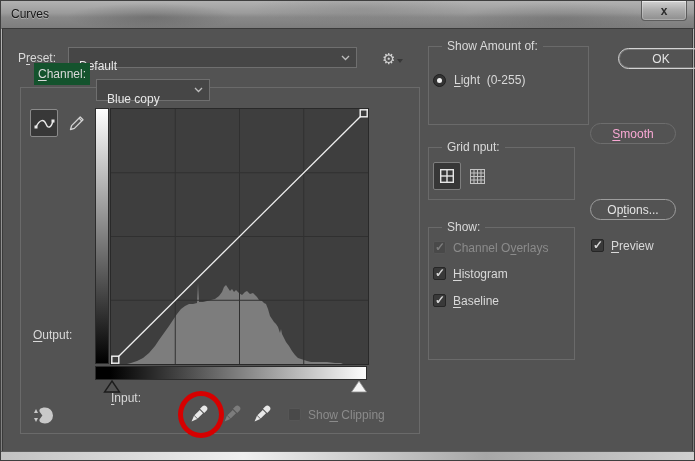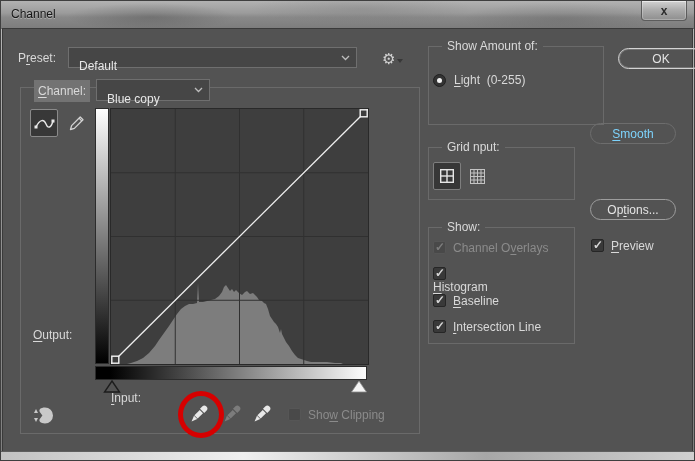--- a/index.html
+++ b/index.html
@@ -35,21 +35,21 @@
   .mn{text-decoration:underline;text-underline-offset:2px;}
   .fieldset{position:absolute;border:1px solid #6a6a6a;box-sizing:border-box;}
   .legend{position:absolute;top:-8px;left:13px;background:#535353;padding:0 5px;white-space:nowrap;}
   .select{position:absolute;background:#464646;border:1px solid #6f6f6f;box-sizing:border-box;
           display:flex;align-items:center;padding:17px 22px 0 10px;color:#e8e8e8;}
   .chev{position:absolute;right:6px;top:50%;margin-top:-3px;}
   .btn{position:absolute;width:86px;height:21px;border:1px solid #9d9d9d;border-radius:11px;
        box-sizing:border-box;display:flex;align-items:center;justify-content:center;
        color:#e4e4e4;background:transparent;}
   .btn.primary{border-color:#d4d4d4;box-shadow:0 0 0 1px rgba(220,220,220,.25) inset;}
-  .btn.disabled{border-color:#6d6d6d;color:#7dd3fc;}
+  .btn.disabled{border-color:#6d6d6d;color:#f9a8d4;}
   .cbrow{position:absolute;display:flex;align-items:flex-start;height:15px;}
   .cb{width:13px;height:13px;box-sizing:border-box;background:#393939;border:1px solid #262626;
       border-radius:2px;margin-right:7px;position:relative;flex:none;}
   .cbrow.checked .cb::after{content:"\2713";position:absolute;left:1px;top:-2px;font-size:12px;
       font-weight:bold;color:#d6d6d6;}
   .cbrow.disabled .cb{background:#494949;border-color:#565656;}
   .cbrow.disabled.checked .cb::after{color:#7d7d7d;}
   .cbrow.disabled .cbl{color:#8b8b8b;}
   .radiorow{position:absolute;display:flex;align-items:center;height:14px;margin-top:10px;}
   .radio{width:13px;height:13px;box-sizing:border-box;border-radius:50%;background:#404040;
@@ -72,21 +72,21 @@
   .annot{position:absolute;left:178px;top:391px;width:46px;height:47px;border:5px solid #d60000;
          border-radius:50%;box-sizing:border-box;}
 </style>
 </head>
 <body>
 
 <div class="stage">
   <div class="win-frame"></div>
 
   <div class="titlebar">
-    <span class="title-text">Channel</span>
+    <span class="title-text">Curves</span>
   </div>
   <div class="close-btn">
     <span>x</span>
   </div>
 
   <div class="content"></div>
   <div class="frame-bottom"></div>
 
   <span class="abs lbl" style="left:18px;top:51px;"><span>P</span><span class="mn">r</span><span>eset:</span></span>
   <div class="select" style="left:68px;top:47px;width:289px;height:21px;">
@@ -94,21 +94,21 @@
     <svg class="chev" width="9" height="6" viewBox="0 0 9 6">
         <polyline points="1,1 4.5,4.5 8,1" fill="none" stroke="#bdbdbd" stroke-width="1.3"></polyline>
       </svg>
   </div>
   <div class="abs" style="left:382px;top:47px;width:26px;height:22px;display:flex;align-items:center;">
     <span style="font-size:15px;color:#d2d2d2;line-height:1;">⚙</span>
     <span style="width:0;height:0;border-left:3px solid transparent;border-right:3px solid transparent;border-top:4px solid #383838;margin-left:2px;margin-top:6px;"></span>
   </div>
 
   <div class="fieldset" style="left:20px;top:87px;width:400px;height:347px;"></div>
-  <div class="abs" style="left:34px;top:80px;background:#737373;padding:0 4px;height:22px;display:flex;align-items:center;">
+  <div class="abs" style="left:34px;top:63px;background:#14532d;padding:0 4px;height:22px;display:flex;align-items:center;">
     <span class="lbl"><span></span><span class="mn">C</span><span>hannel:</span></span>
   </div>
   <div class="select" style="left:96px;top:79px;width:114px;height:22px;">
     <span>Blue copy</span>
     <svg class="chev" width="9" height="6" viewBox="0 0 9 6">
         <polyline points="1,1 4.5,4.5 8,1" fill="none" stroke="#bdbdbd" stroke-width="1.3"></polyline>
       </svg>
   </div>
 
   <div class="toolbtn pressed" style="left:30px;top:109px;">
@@ -192,21 +192,21 @@
     </svg>
   </div>
 
   <div class="annot"></div>
 
   <div class="cbrow disabled" style="left:288px;top:408px;">
     <span class="cb"></span>
     <span class="cbl lbl"><span>Sho</span><span class="mn">w</span><span> Clipping</span></span>
   </div>
 
-  <div class="fieldset" style="left:428px;top:46px;width:176px;height:79px;">
+  <div class="fieldset" style="left:428px;top:46px;width:161px;height:79px;">
     <span class="legend">Show Amount of:</span>
   </div>
   <div class="radiorow selected" style="left:433px;top:63px;">
     <span class="radio"></span>
     <span class="lbl"><span></span><span class="mn">L</span><span>ight&nbsp; (0-255)</span></span>
   </div>
 
   <div class="fieldset" style="left:428px;top:147px;width:147px;height:53px;">
     <span class="legend">Grid nput:</span>
   </div>
@@ -224,38 +224,34 @@
         <line x1="4" y1="0.5" x2="4" y2="14.5"></line>
           <line x1="7.5" y1="0.5" x2="7.5" y2="14.5"></line>
           <line x1="11" y1="0.5" x2="11" y2="14.5"></line>
         <line x1="0.5" y1="4" x2="14.5" y2="4"></line>
           <line x1="0.5" y1="7.5" x2="14.5" y2="7.5"></line>
           <line x1="0.5" y1="11" x2="14.5" y2="11"></line>
       </g>
     </svg>
   </div>
 
-  <div class="fieldset" style="left:428px;top:227px;width:147px;height:117px;">
+  <div class="fieldset" style="left:428px;top:227px;width:147px;height:133px;">
     <span class="legend">Show:</span>
   </div>
   <div class="cbrow checked disabled" style="left:433px;top:241px;">
     <span class="cb"></span>
     <span class="cbl lbl"><span>Channel O</span><span class="mn">v</span><span>erlays</span></span>
   </div>
-  <div class="cbrow checked" style="left:433px;top:267px;flex-direction:column;">
+  <div class="cbrow checked" style="left:433px;top:267px;">
     <span class="cb"></span>
     <span class="cbl lbl"><span></span><span class="mn">H</span><span>istogram</span></span>
   </div>
   <div class="cbrow checked" style="left:433px;top:294px;">
     <span class="cb"></span>
     <span class="cbl lbl"><span></span><span class="mn">B</span><span>aseline</span></span>
-  </div>
-  <div class="cbrow checked" style="left:433px;top:320px;">
-    <span class="cb"></span>
-    <span class="cbl lbl"><span></span><span class="mn">I</span><span>ntersection Line</span></span>
   </div>
 
   <div class="btn primary" style="left:590px;top:48px;margin-left:28px;">
       <span>OK</span>
     </div>
   <div class="btn disabled" style="left:590px;top:123px;">
       <span class="lbl"><span></span><span class="mn">S</span><span>mooth</span></span>
     </div>
   <div class="btn" style="left:590px;top:199px;">
       <span class="lbl"><span>Op</span><span class="mn">t</span><span>ions...</span></span>

